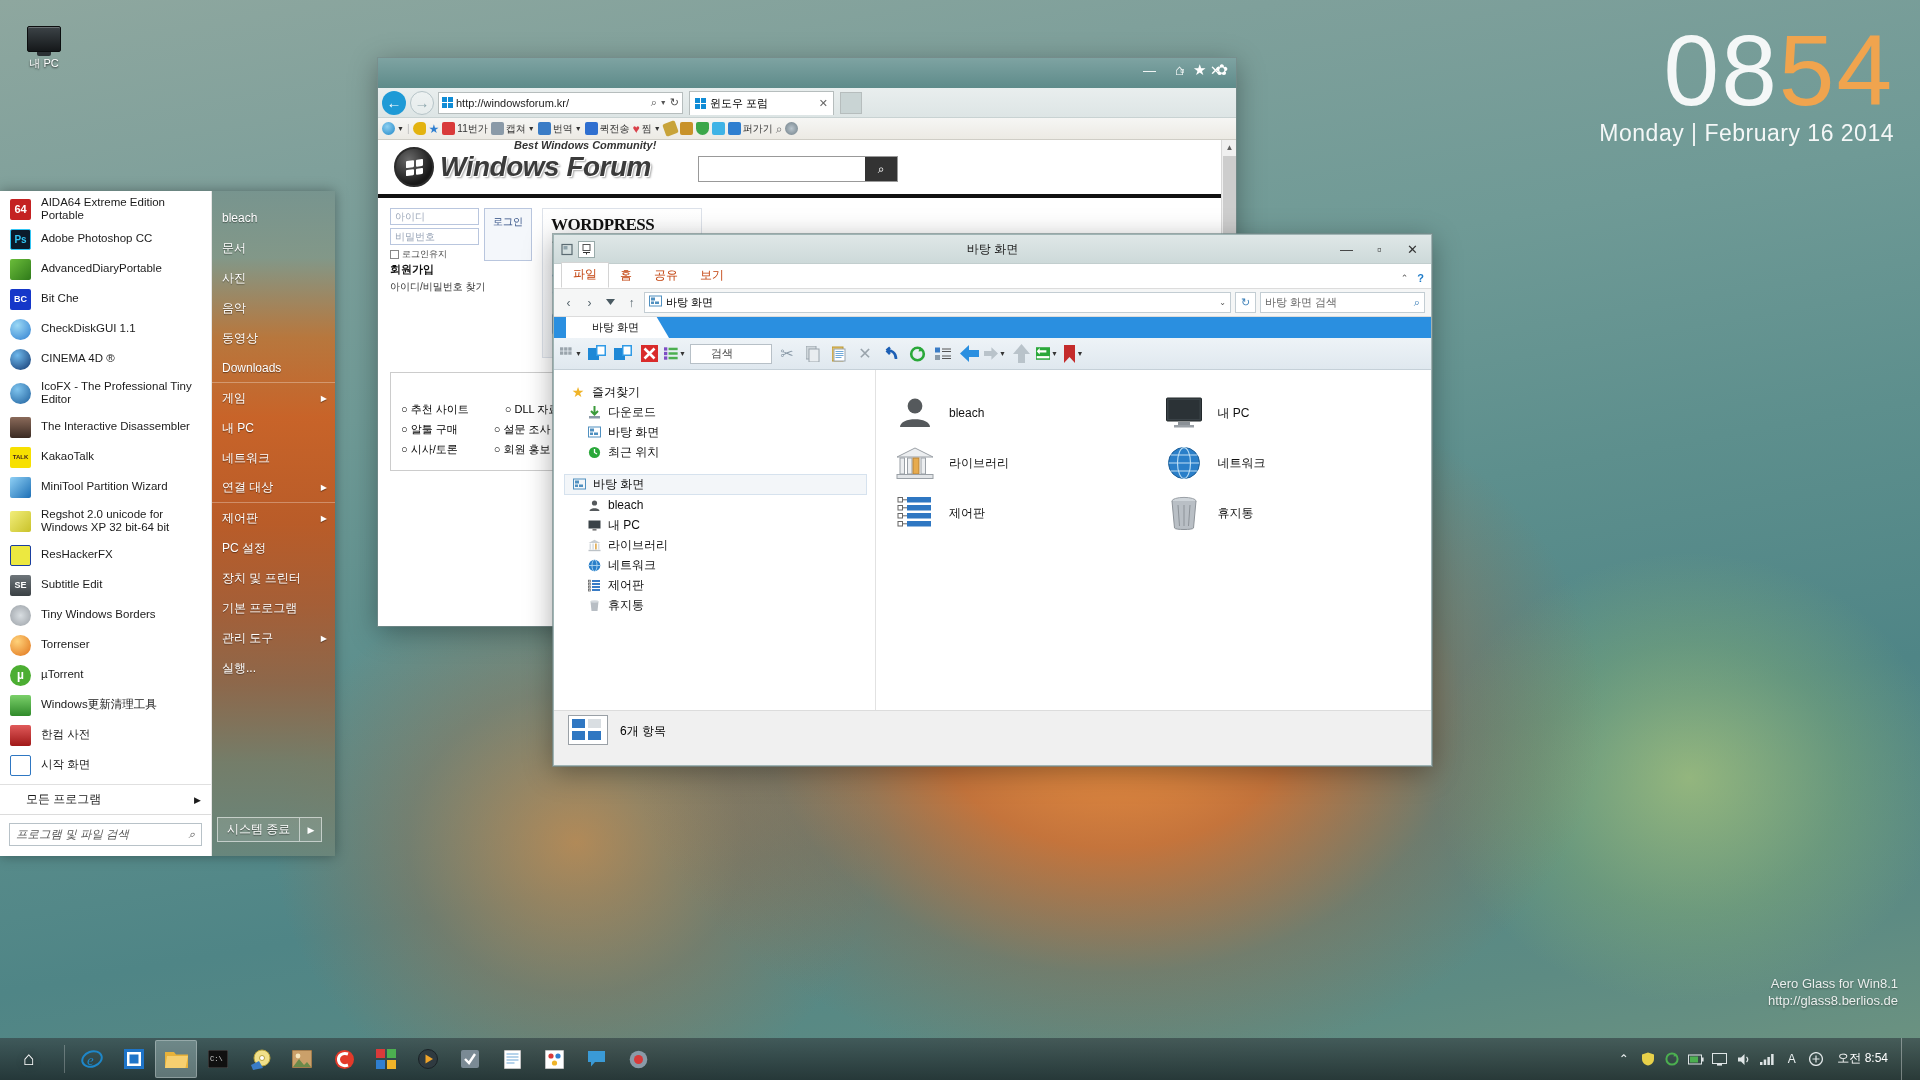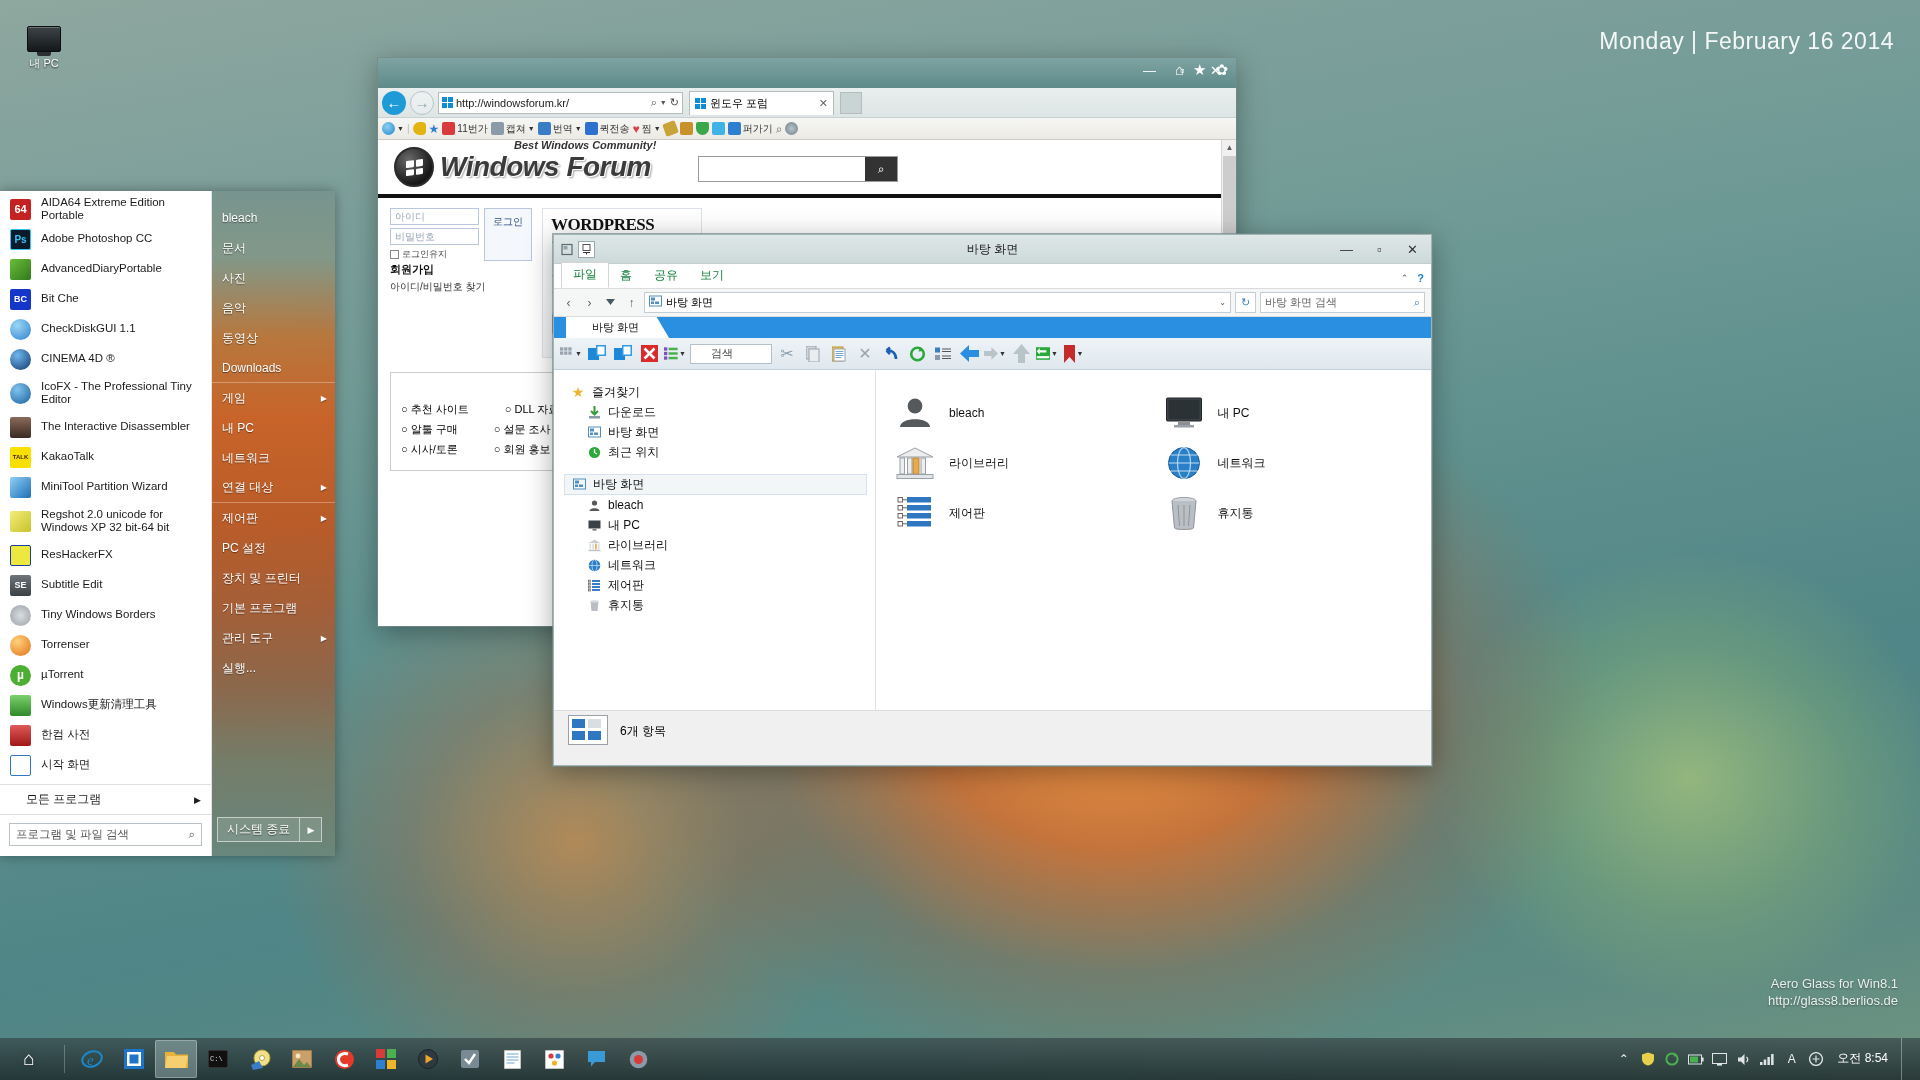--- a/index.html
+++ b/index.html
@@ -150,21 +150,21 @@
   #ex-qat { display: flex; align-items: center; gap: 2px; padding-left: 5px; }
   .qat-btn { width: 17px; height: 17px; display: flex;
     align-items: center; justify-content: center; }
   #ex-title .ttl { position: absolute; left: 0; right: 0; text-align: center;
     font-size: 12px; color: #1b1b1b; }
   #ex-wbtns { position: absolute; right: 2px; top: 0; display: flex; }
   #ex-wbtns .wbtn { color: #333; height: 28px; }
   #ex-ribbon-tabs { height: 25px; background: #fff;
     display: flex; align-items: flex-end; padding-left: 7px;
     border-bottom: 1px solid #dcdcdc; position: relative; }
-  .rtab { font-size: 12px; padding: 3px 11px 4px; color: #15803d; }
+  .rtab { font-size: 12px; padding: 3px 11px 4px; color: #c2410c; }
   .rtab.sel { border: 1px solid #d4d4d4; border-bottom-color: #fff;
     background: #fff; }
   #ex-ribbon-right { position: absolute; right: 7px; bottom: 4px;
     display: flex; gap: 9px; align-items: center; font-size: 11px; color: #3a6fa8; }
   #ex-addrbar { height: 28px; background: #f5f6f6; display: flex;
     align-items: center; gap: 4px; padding: 0 6px;
     border-bottom: 1px solid #dcdcdc; }
   .navarrow { width: 17px; height: 18px; display: flex;
     align-items: center; justify-content: center; color: #55646c; font-size: 12px; }
   #ex-crumb { flex: 1; height: 21px; background: #fff; border: 1px solid #c3cdd3;
@@ -227,21 +227,21 @@
   .prog.two { height: 38px; }
   .prog .pico { width: 21px; height: 21px; flex: 0 0 21px; border-radius: 2px;
     display: flex; align-items: center; justify-content: center;
     font-size: 9px; font-weight: bold; color: #fff; overflow: hidden; }
   .prog .ptext { line-height: 1.15; }
   #start-allprogs { border-top: 1px solid #e0e0e0; height: 30px;
     display: flex; align-items: center; justify-content: space-between;
     padding: 0 10px 0 26px; font-size: 12px; color: #1b1b1b; }
   #start-searchwrap { border-top: 1px solid #dcdcdc; padding: 8px 9px 10px; }
   #start-search { height: 23px; border: 1px solid #b8c2c8; background: #fff;
-    display: flex; align-items: center; padding: 0 6px; font-size: 11.5px; color: #555; }
+    display: flex; align-items: center; padding: 0 6px; font-size: 11.5px; color: #555; font-style: italic; }
   #start-search .ph { flex: 1; }
   #start-right { width: 123px; position: relative;
     background: linear-gradient(180deg,
       rgba(118,146,140,.82) 0%,
       rgba(132,150,132,.80) 10%,
       rgba(196,112,44,.84) 22%,
       rgba(212,92,26,.88) 34%,
       rgba(196,84,26,.88) 50%,
       rgba(176,86,40,.86) 62%,
       rgba(150,96,62,.84) 74%,
@@ -292,20 +292,21 @@
 <body class="noselect">
 
 <div id="desktop">
 
   <div class="desk-icon" style="left:8px;top:26px;">
     <div class="glyph"></div>
     <div>내 PC</div>
   </div>
 
   <div id="clock">
+    <div class="time"><span class="hh">08</span><span class="mm">54</span></div>
     <div class="date">Monday | February 16 2014</div>
   </div>
 
   <div id="aero-credit">
     <div>Aero Glass for Win8.1</div>
     <div>http://glass8.berlios.de</div>
   </div>
 
   <div class="win" id="ie-win">
     <div id="ie-titlebar">

